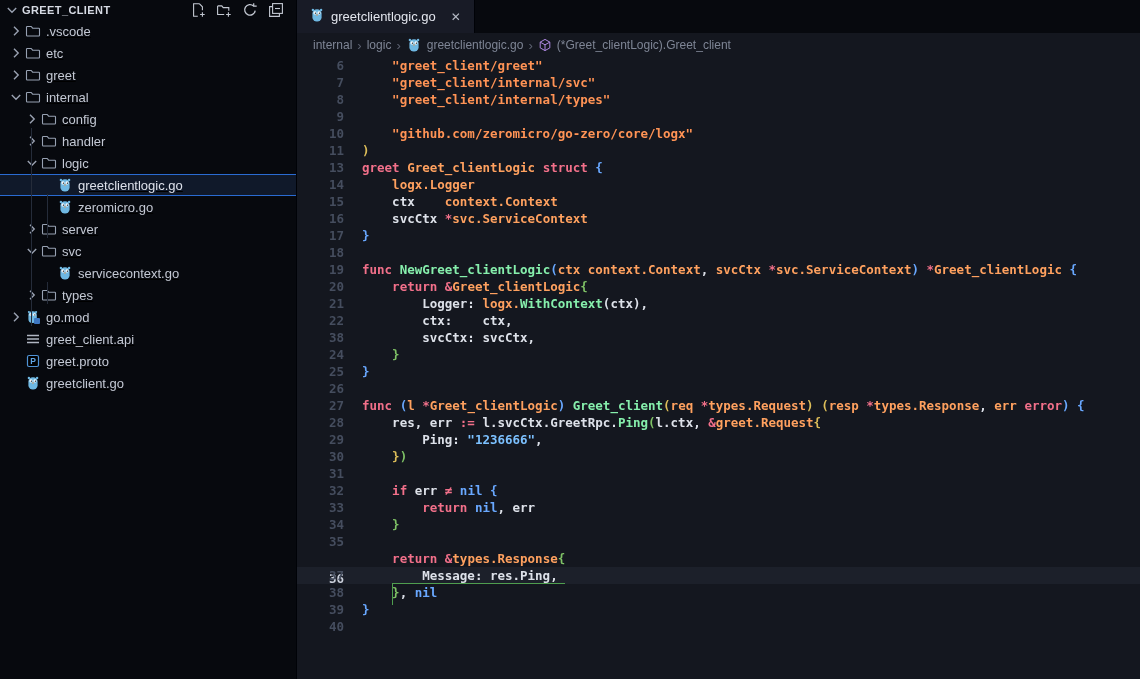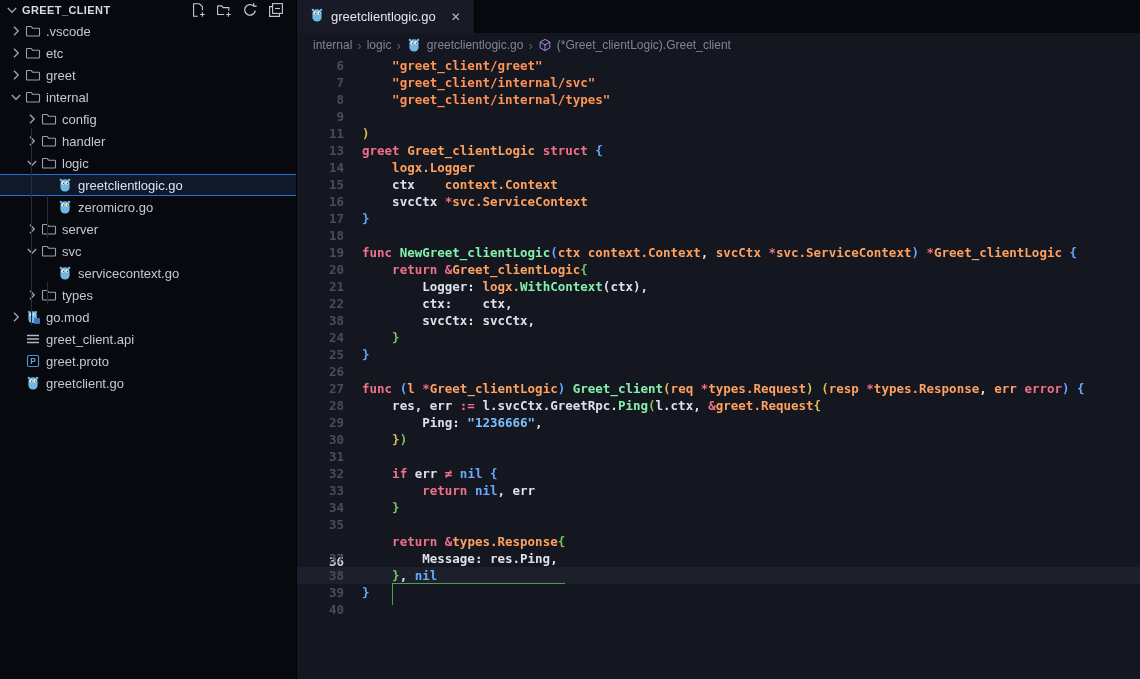--- a/index.html
+++ b/index.html
@@ -8,21 +8,21 @@
 
   
   .sidebar { width:297px; height:100%; background:#07090e; border-right:1px solid #000207; position:relative; flex:none; }
   .explorer-header { height:20px; display:flex; align-items:center; padding-left:4px; }
   .explorer-header .hdr-chevron { width:16px; height:16px; display:flex; align-items:center; justify-content:center; }
   .explorer-title { font-size:11px; font-weight:bold; color:#d6dae3; letter-spacing:.4px; margin-left:2px; flex:1; }
   .explorer-actions { display:flex; align-items:center; gap:6px; padding-right:10px; }
   .explorer-actions .act { width:20px; height:20px; display:flex; align-items:center; justify-content:center; border-radius:4px; cursor:pointer; }
 
   .tree { position:relative; }
-  .tree-row { height:22px; display:flex; align-items:center; position:relative; cursor:pointer; }
+  .tree-row { height:22px; display:flex; align-items:center; position:relative; cursor:pointer;text-decoration:underline; }
   .tree-row .spacer { flex:none; }
   .tree-row .chev { width:16px; height:16px; flex:none; display:flex; align-items:center; justify-content:center; }
   .tree-row .ficon { width:18px; height:16px; flex:none; display:flex; align-items:center; justify-content:center; }
   .tree-row .lbl { font-size:13px; color:#c3c8d3; margin-left:4px; white-space:nowrap; }
   .tree-row.selected { background:#10192a; border-top:1px solid #2a6bd2; border-bottom:1px solid #2a6bd2; }
   .tree-row.selected .lbl { color:#dce0ea; }
   .guide { position:absolute; width:1px; background:#252c3a; }
 
   
   .editor { flex:1; height:100%; background:#14171f; display:flex; flex-direction:column; min-width:0; }
@@ -421,20 +421,24 @@
   </div>
         <div class="code-line">
     <span class="gutter">8</span>
     <span class="code-text"><span class="tok-s">    "greet_client/internal/types"</span></span>
   </div>
         <div class="code-line">
     <span class="gutter">9</span>
     <span class="code-text"></span>
   </div>
         <div class="code-line">
+    <span class="gutter">10</span>
+    <span class="code-text"><span class="tok-s">    "github.com/zeromicro/go-zero/core/logx"</span></span>
+  </div>
+        <div class="code-line">
     <span class="gutter">11</span>
     <span class="code-text"><span class="tok-y">)</span></span>
   </div>
         <div class="code-line">
     <span class="gutter">13</span>
     <span class="code-text"><span class="tok-k">greet </span><span class="tok-o">Greet_clientLogic </span><span class="tok-k">struct </span><span class="tok-b">{</span></span>
   </div>
         <div class="code-line">
     <span class="gutter">14</span>
     <span class="code-text"><span class="tok-o">    logx.Logger</span></span>

